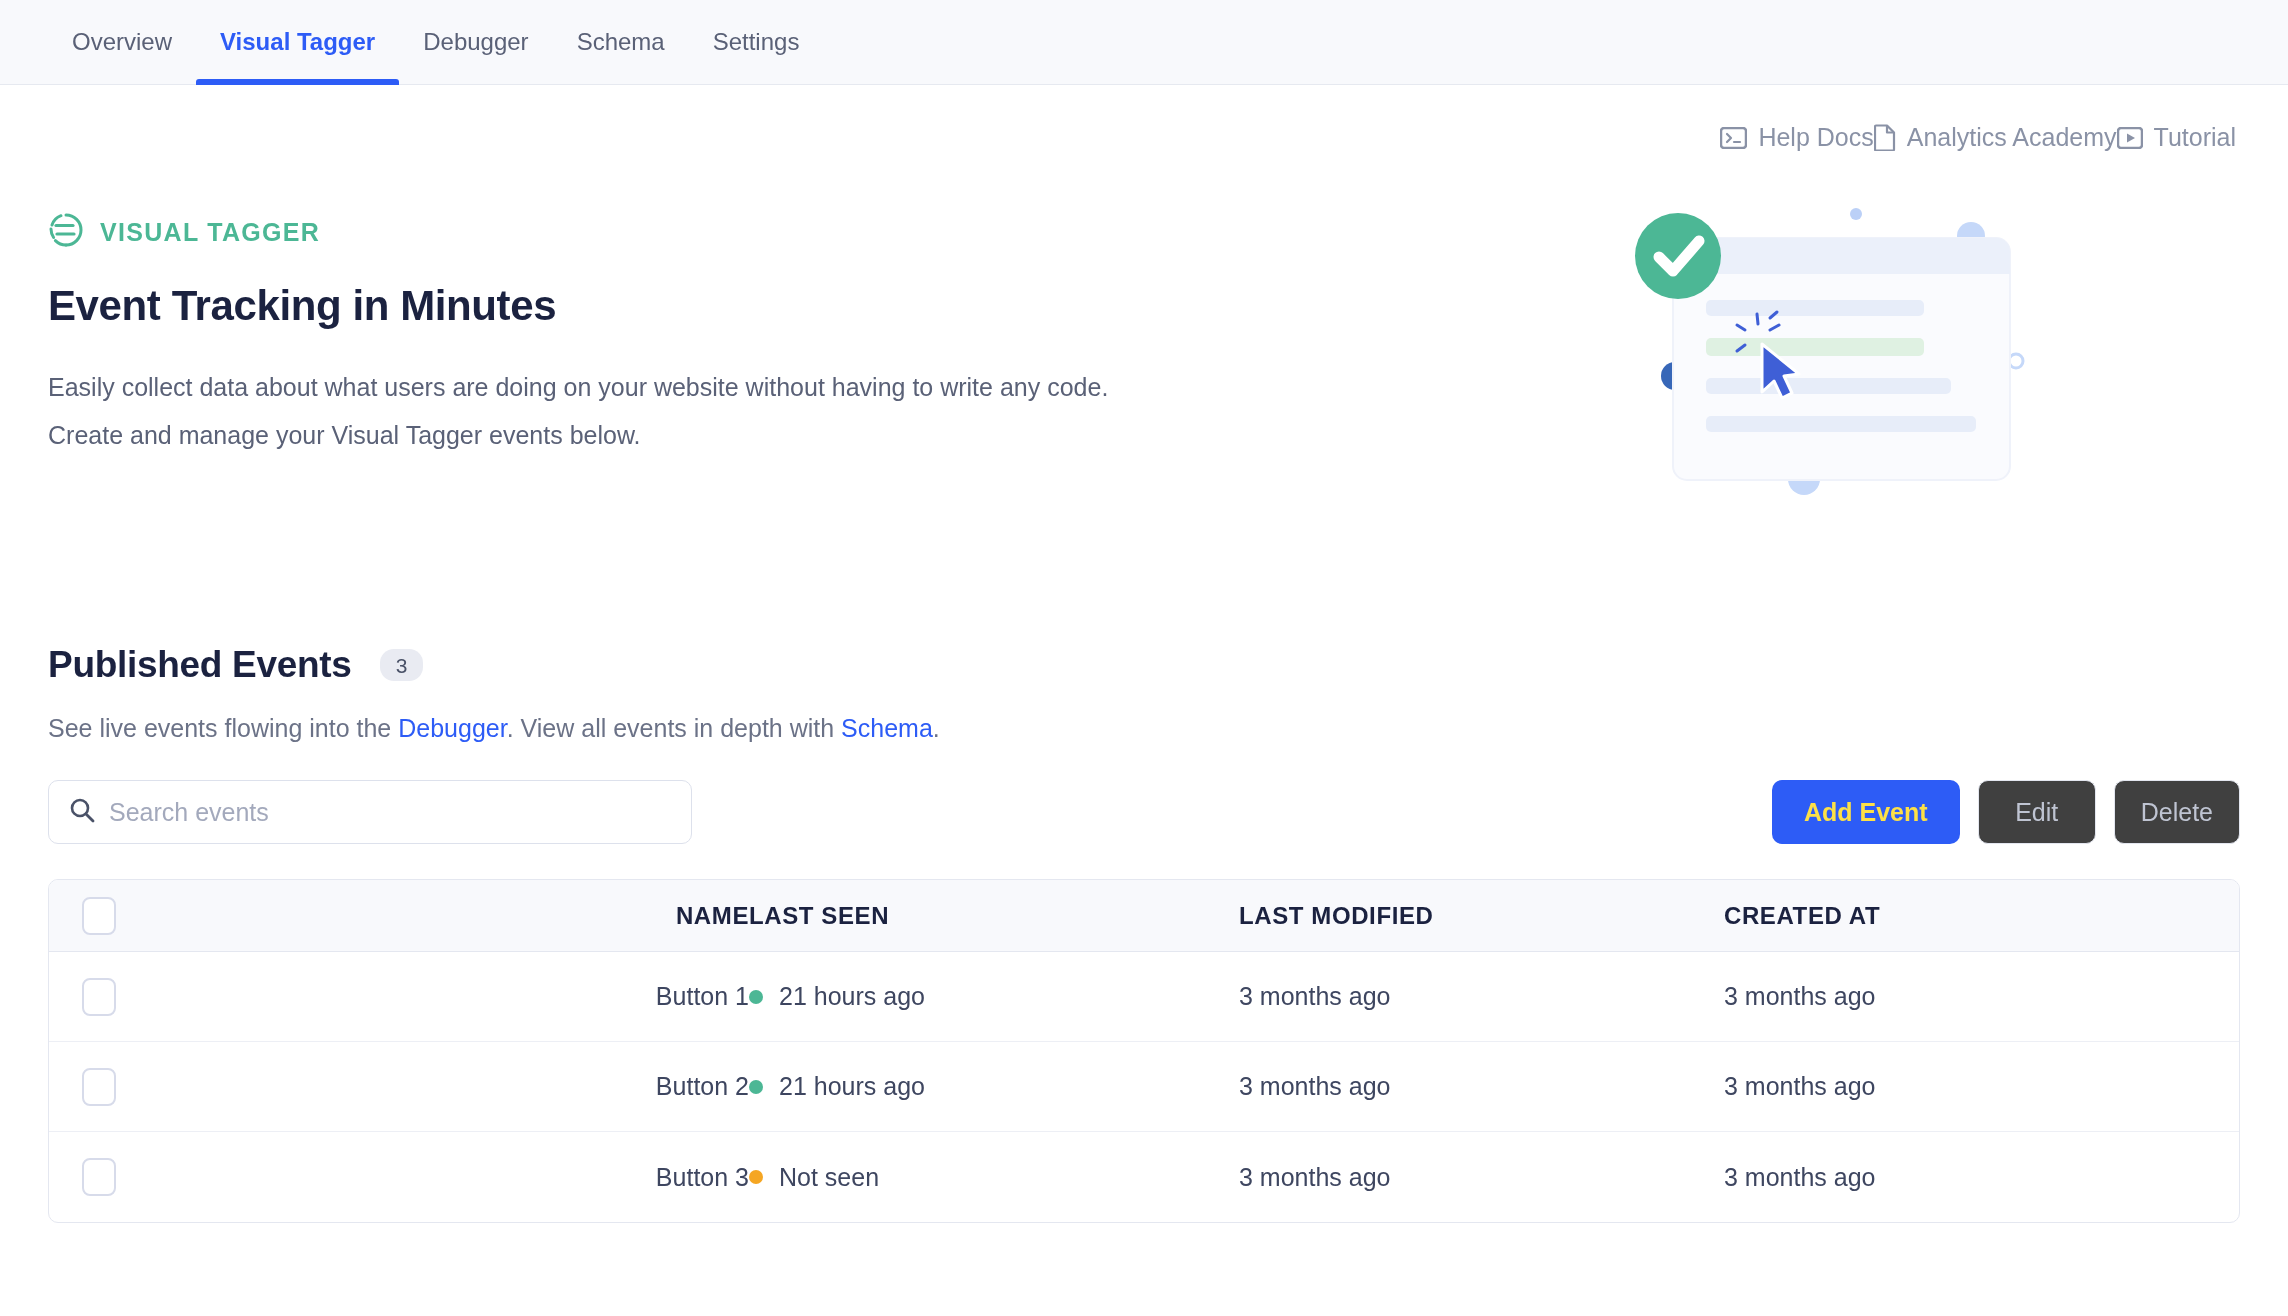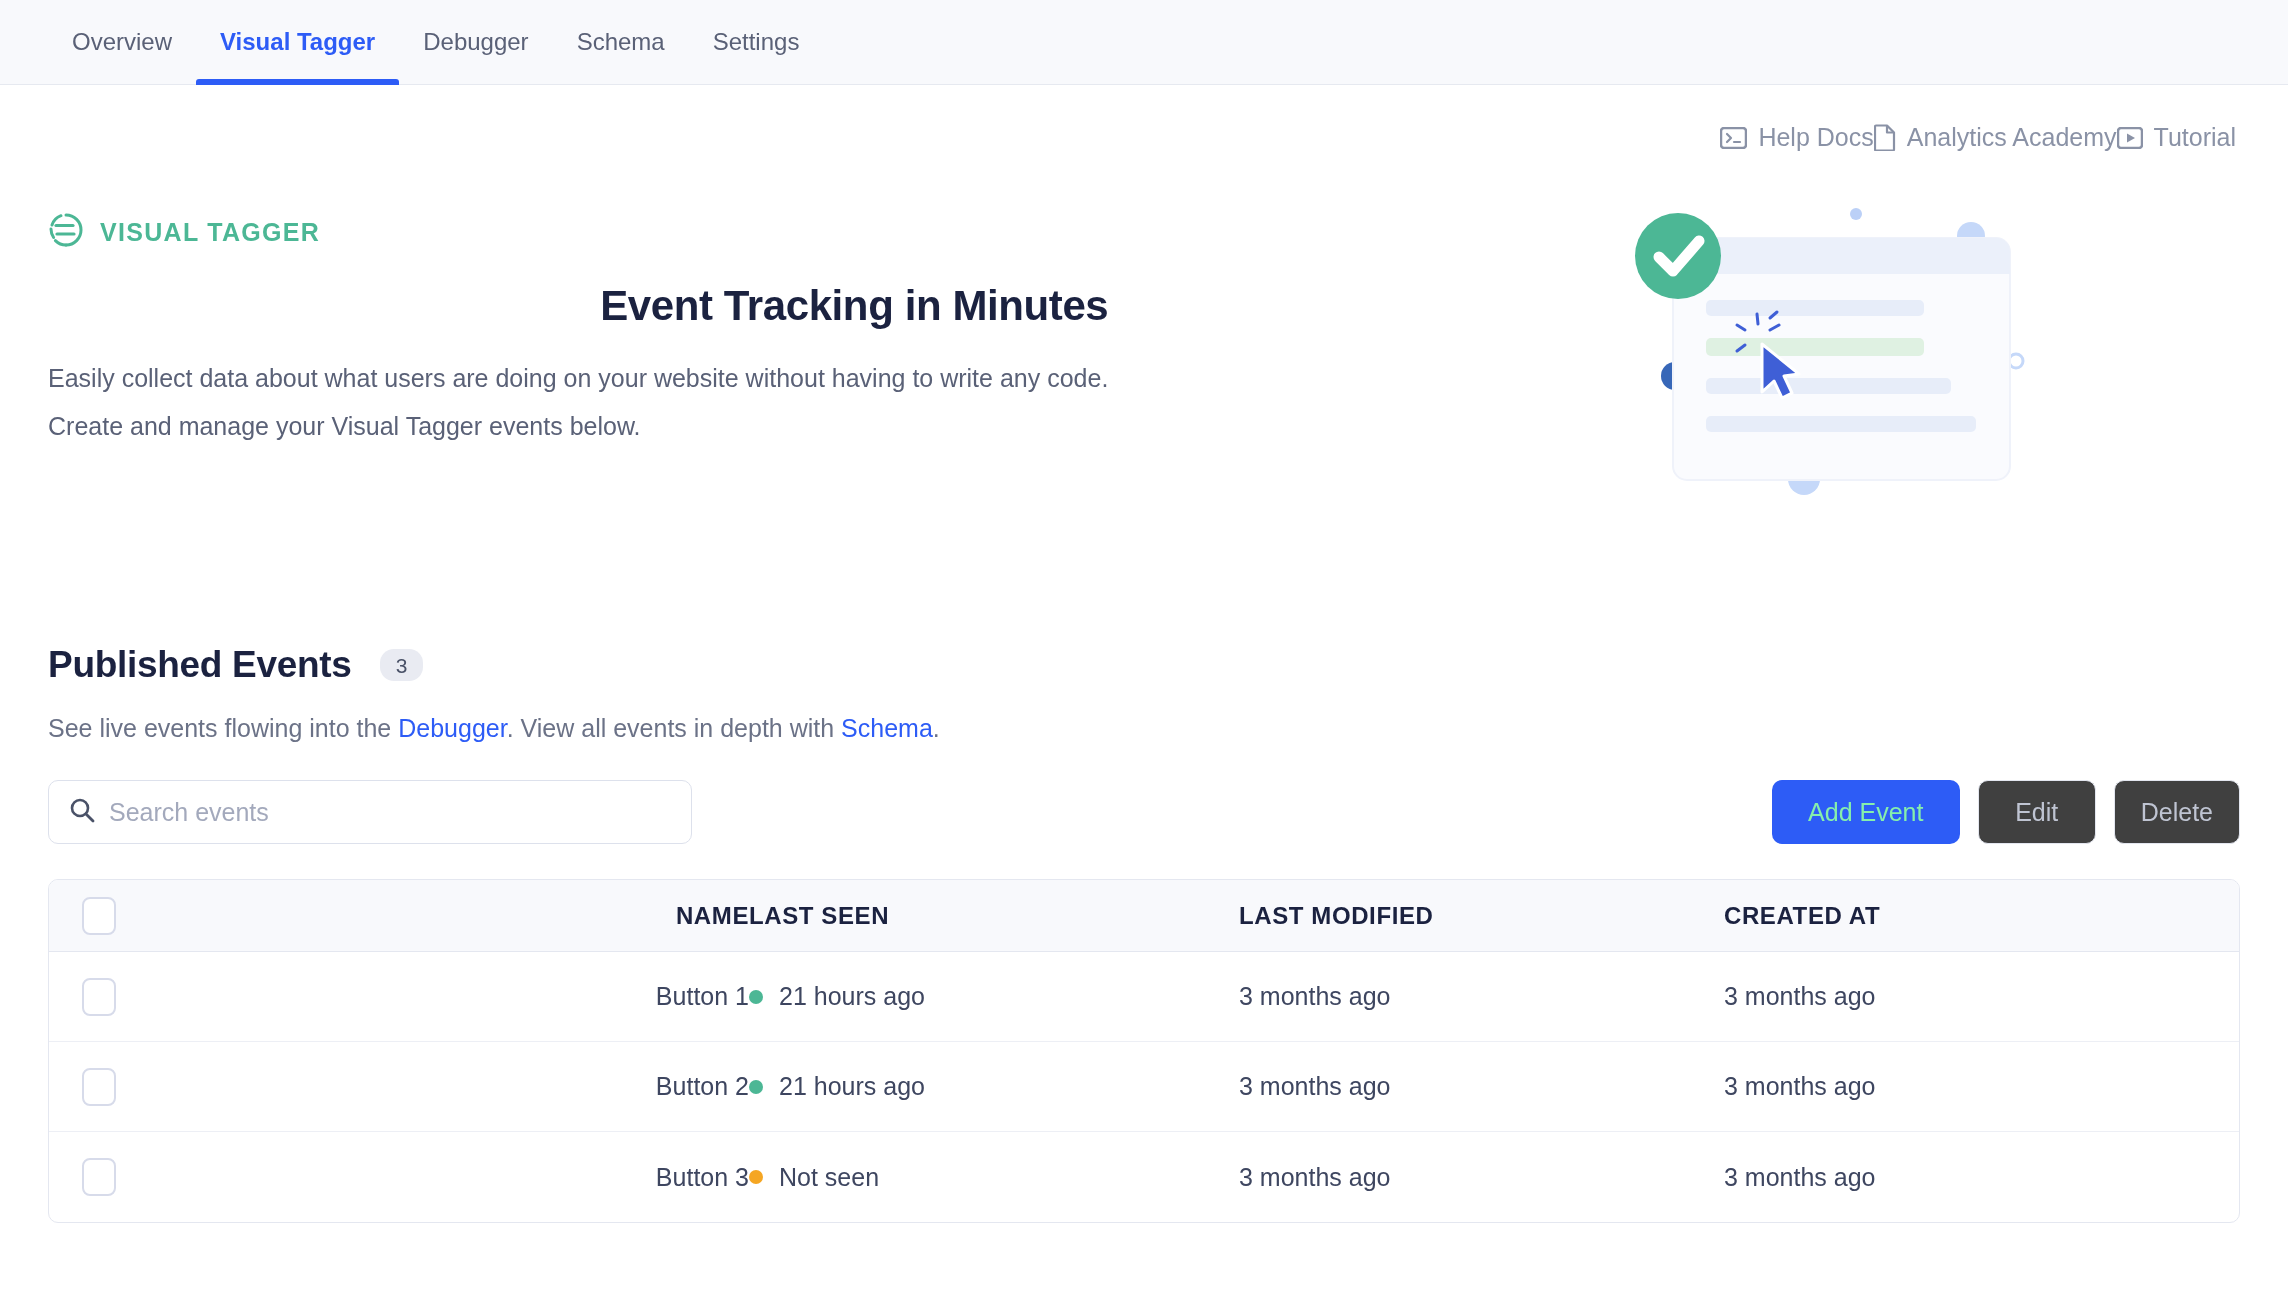--- a/index.html
+++ b/index.html
@@ -78,22 +78,21 @@
     font-size: 25px;
     letter-spacing: 1.3px;
     color: #4CB795;
     font-weight: 600;
   }
   .hero-title {
     font-size: 42px;
     font-weight: 700;
     color: #1B2240;
     letter-spacing: -0.4px;
-    margin-bottom: 24px;
-    text-align: right;
+    margin-bottom: 33px;
   }
   .hero-sub {
     font-size: 25px;
     color: #5A6177;
     line-height: 48px;
   }
   .hero-art {
     position: relative;
     width: 420px;
     height: 300px;
@@ -173,22 +172,22 @@
     display: inline-flex;
     align-items: center;
     justify-content: center;
     padding: 0 26px;
     cursor: pointer;
     border: 1px solid transparent;
     white-space: nowrap;
   }
   .btn-primary {
     background: #2D5CF6;
-    color: #86efac;
-    font-weight: 400;
+    color: #fde047;
+    font-weight: 700;
     min-width: 188px;
     text-align: right;
   }
   .btn-ghost {
     background: #404040;
     border: 1px solid #E3E6EF;
     color: #BFC4D2;
   }
 
   

